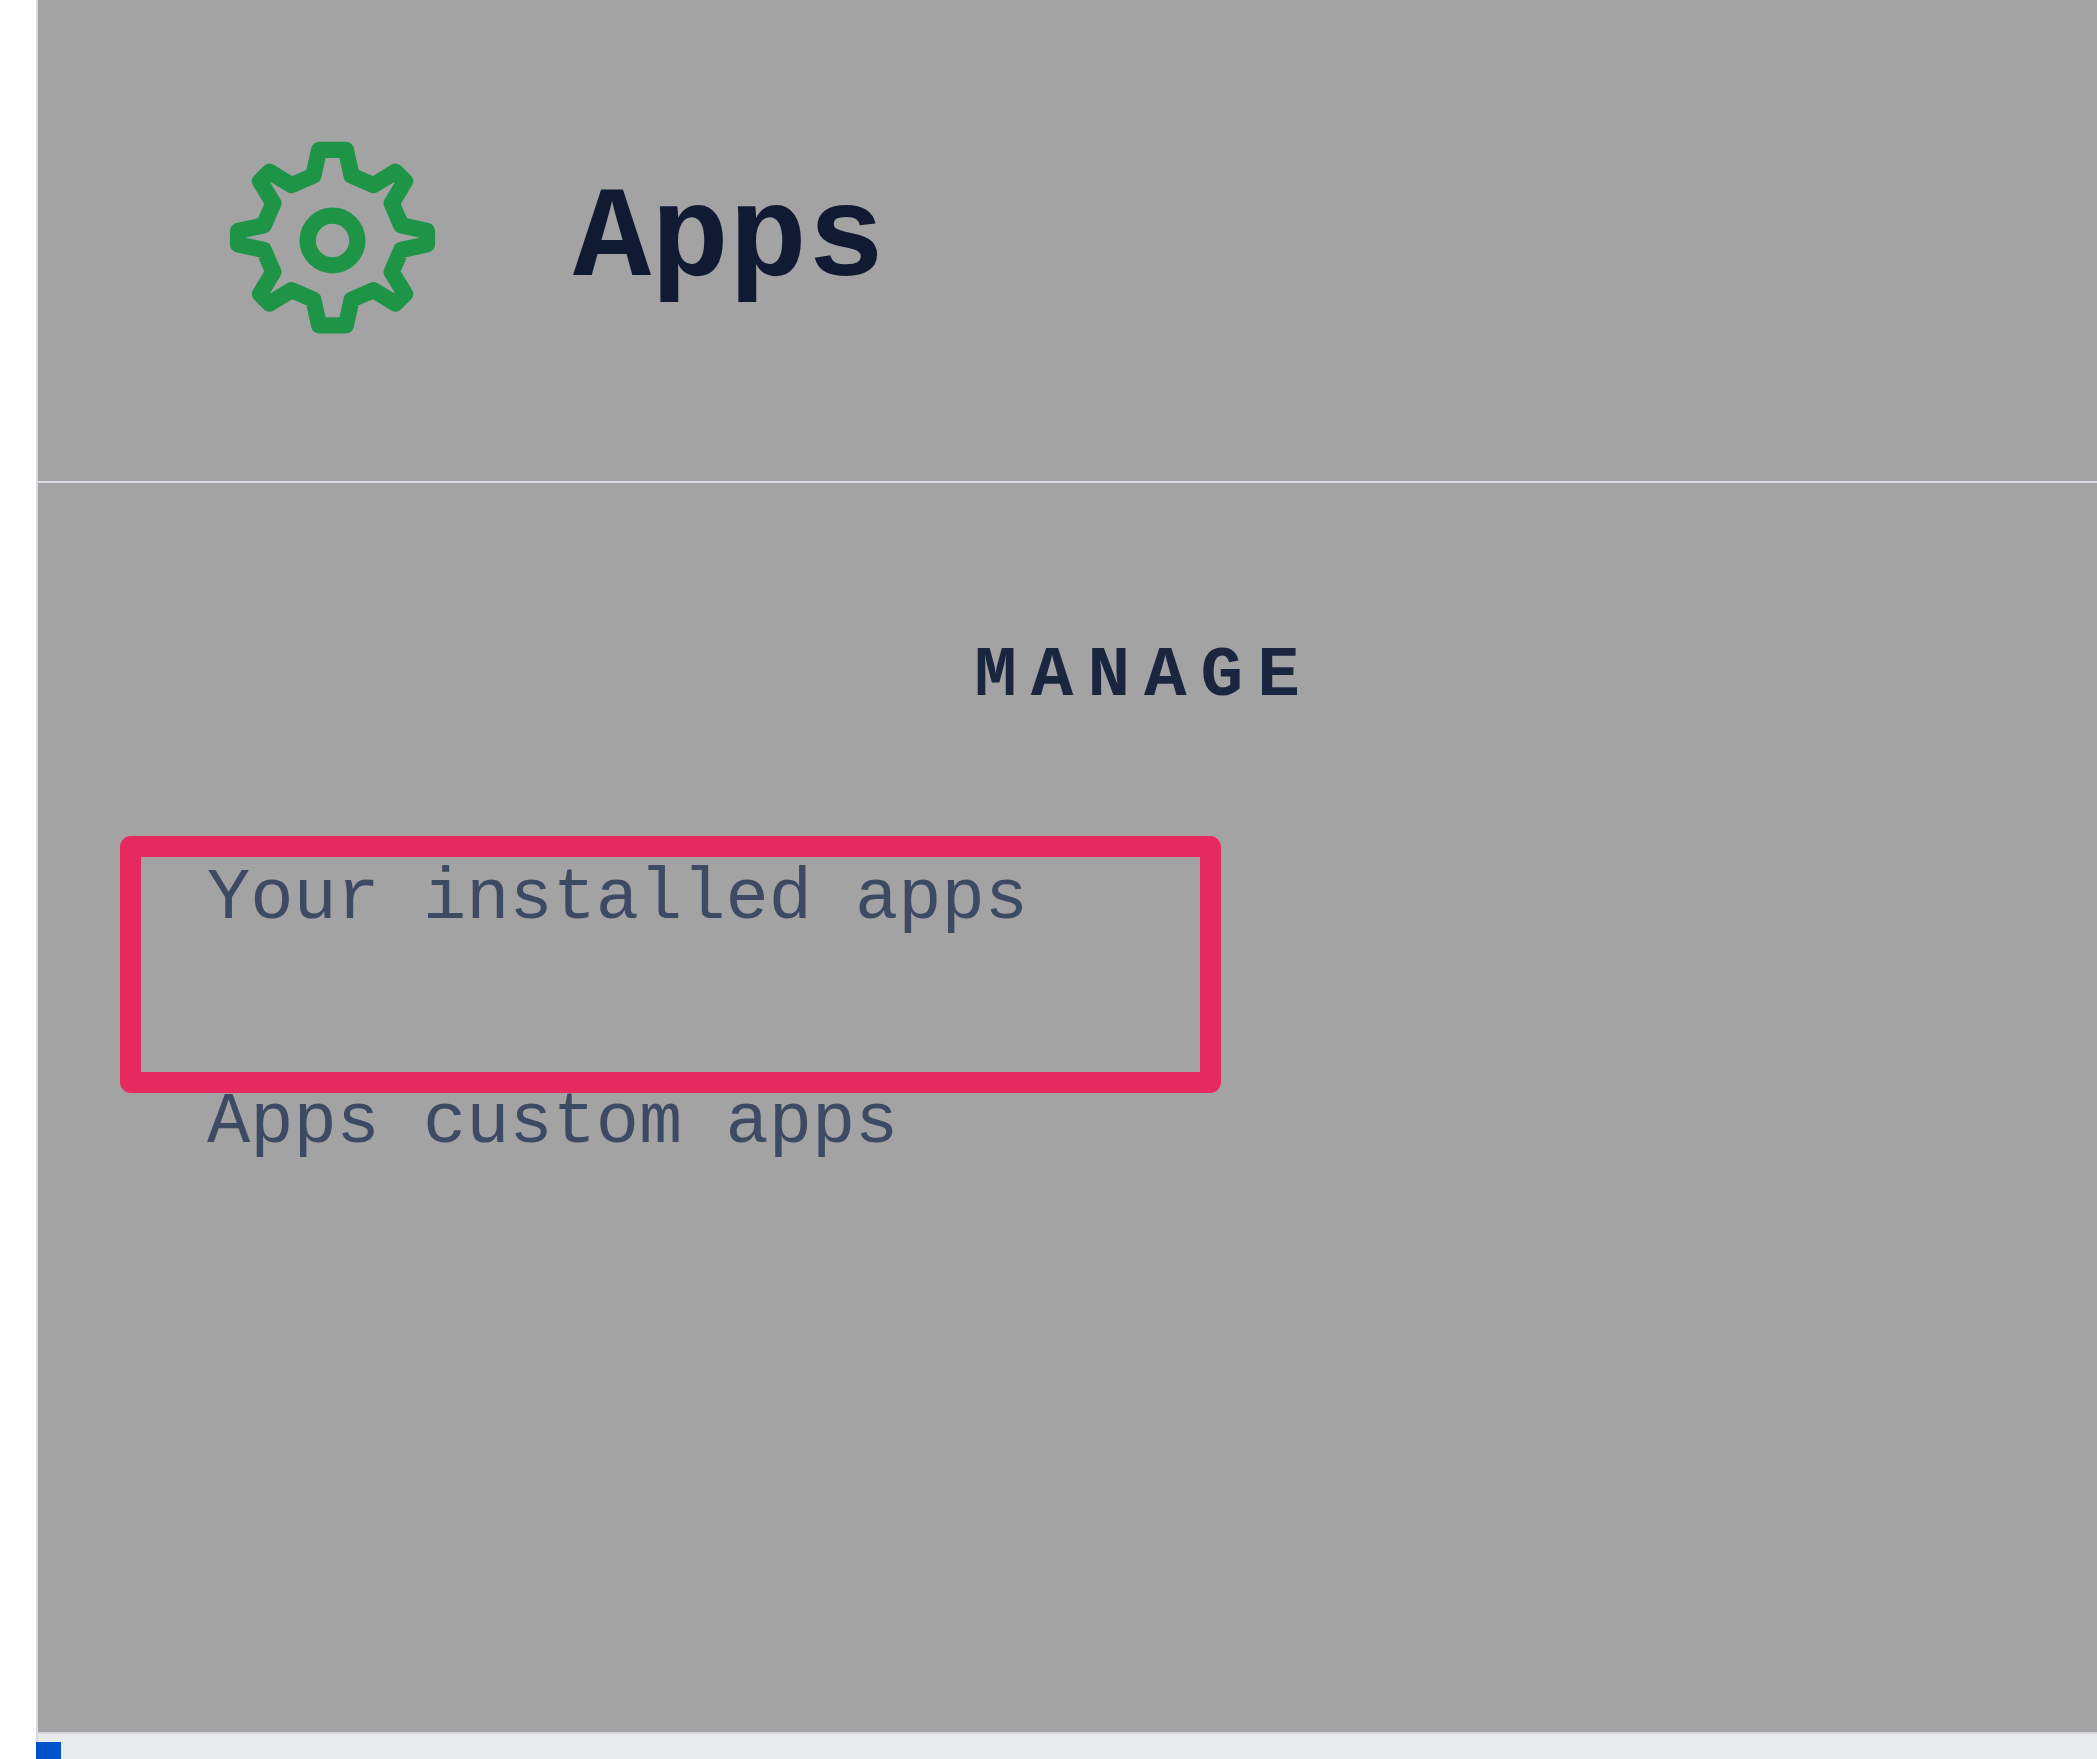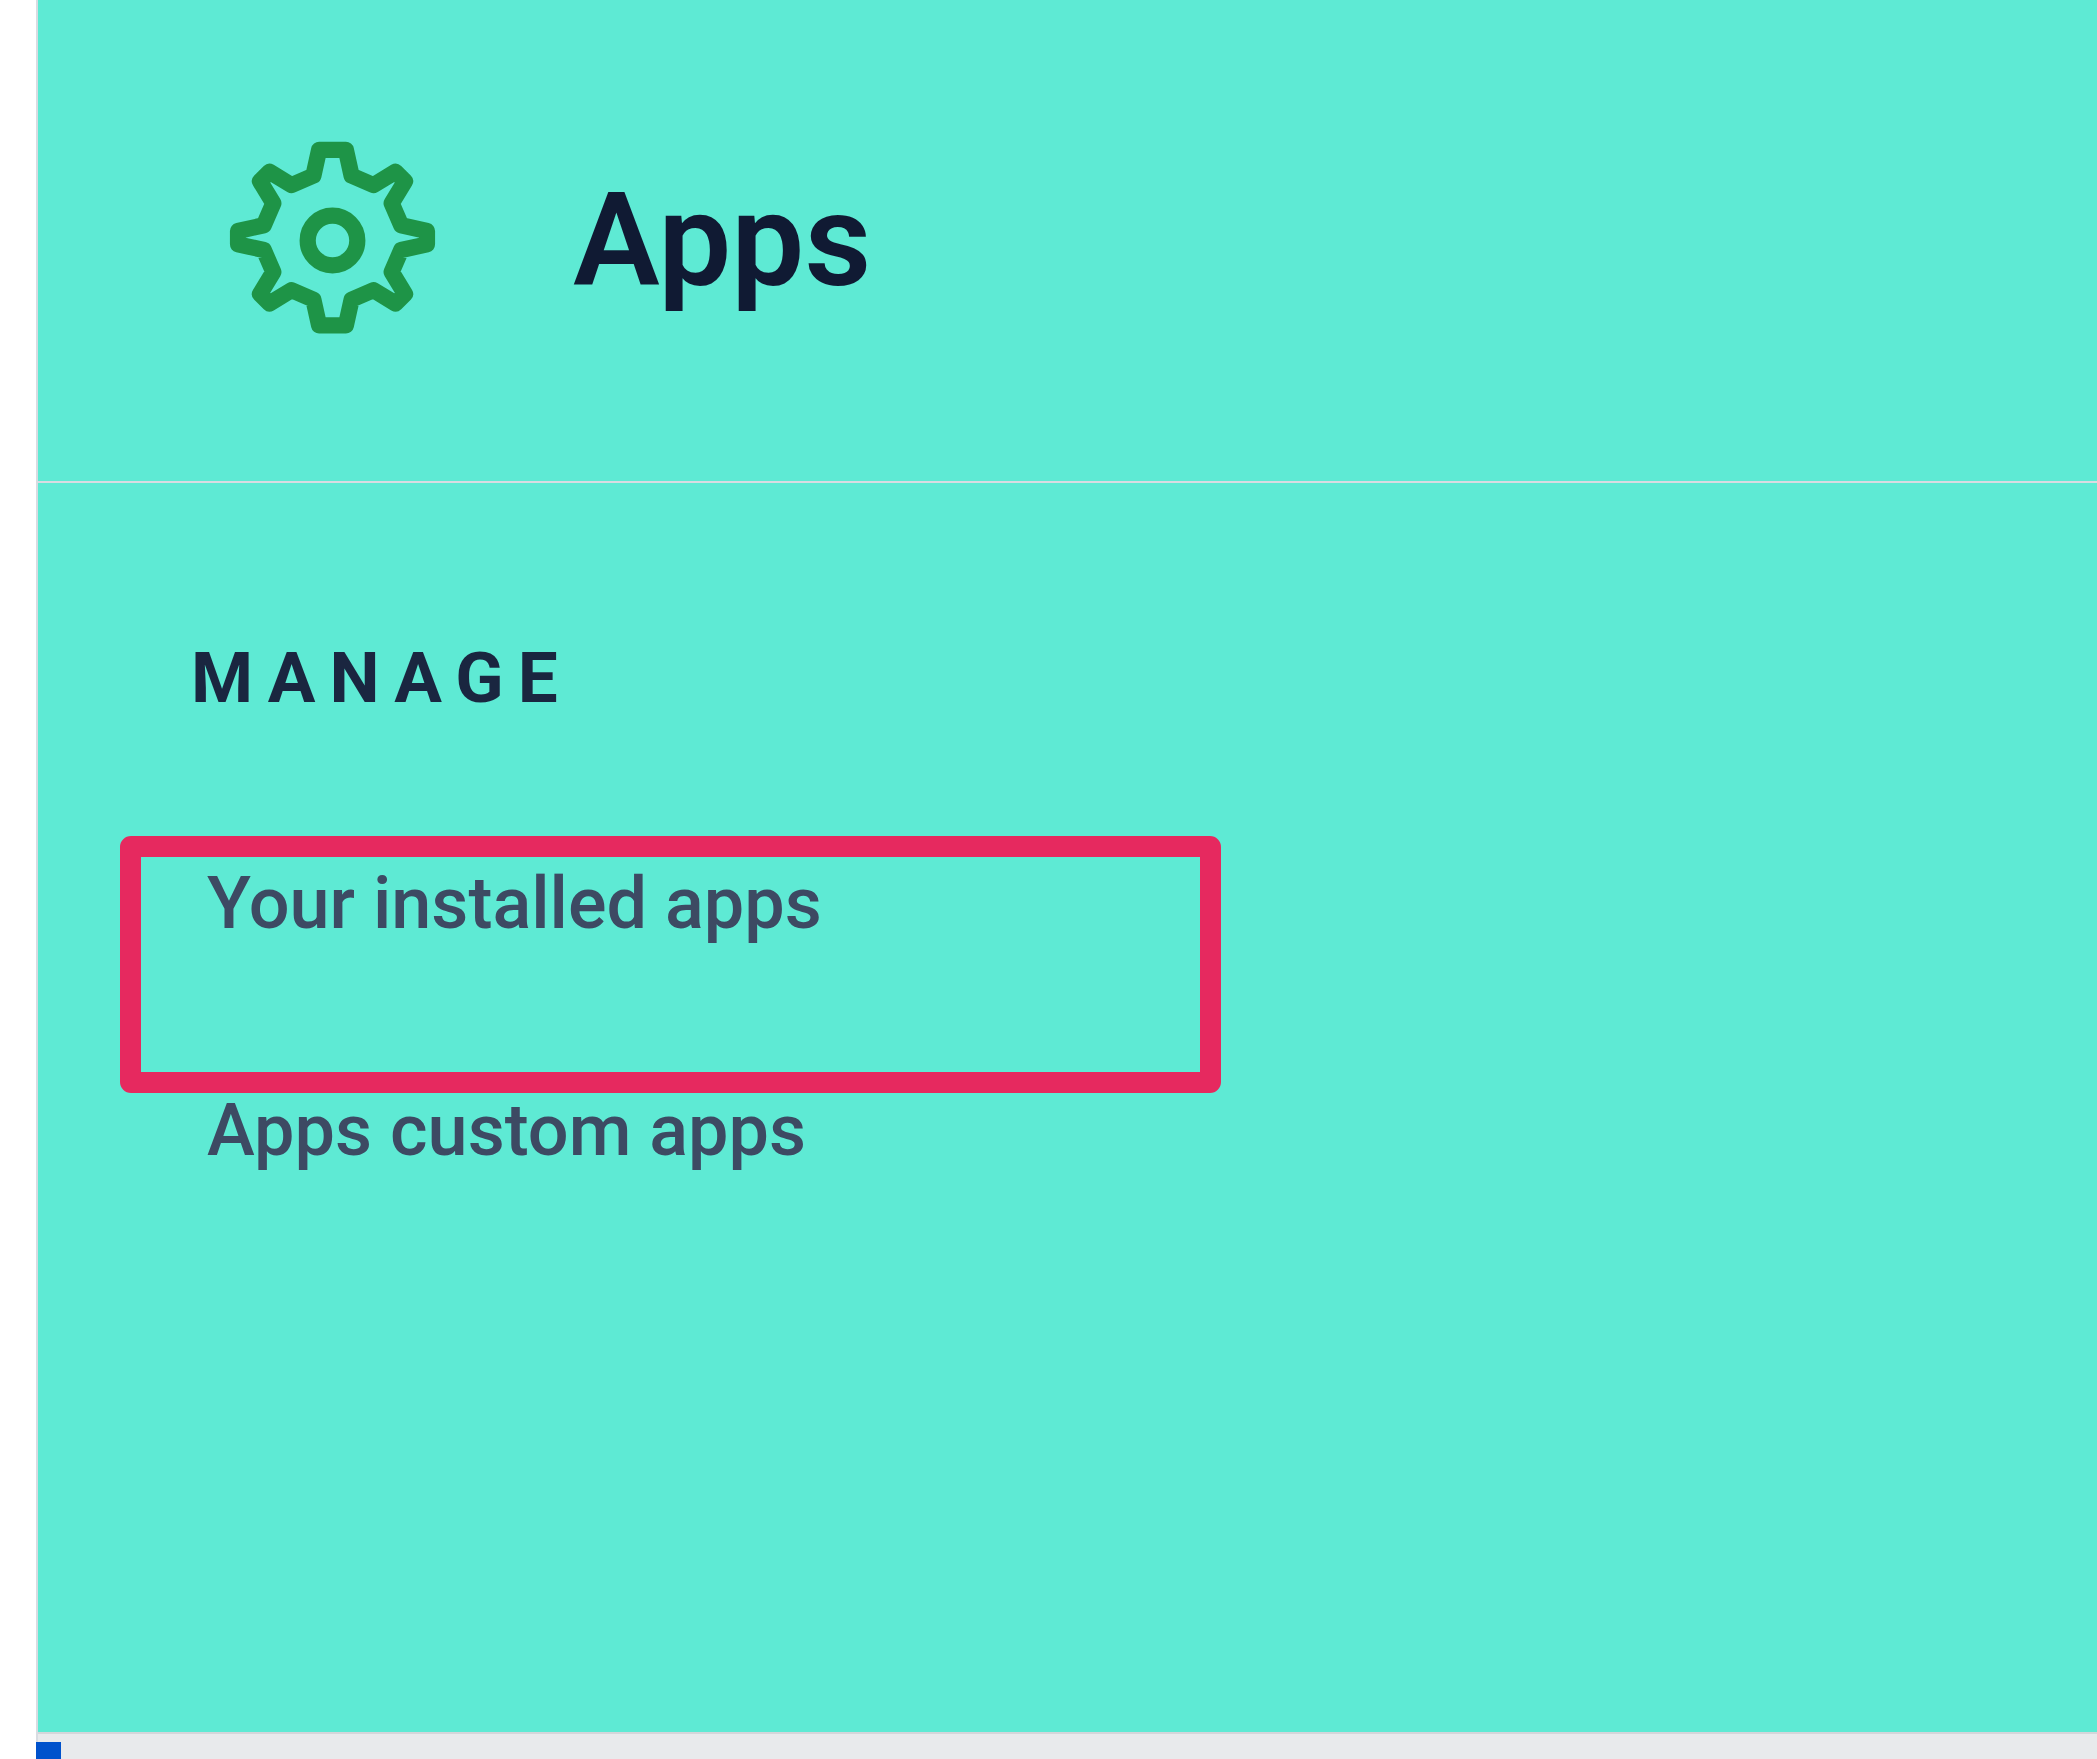--- a/index.html
+++ b/index.html
@@ -21,22 +21,23 @@
       width: 36px;
       height: 1759px;
       background: #ffffff;
     }
     .sidebar-panel {
       position: absolute;
       left: 36px;
       top: 0;
       right: 0;
       bottom: 0;
-      background: #5eead4;
+      background: #a3a3a3;
       border-left: 2.2px solid #d8dce2;
+      font-family: Liberation Mono, monospace;
     }
     .header {
       display: flex;
       align-items: center;
       padding: 126px 0 126px 180px;
       border-bottom: 2.2px solid #d8dce2;
       gap: 126px;
     }
     .gear-icon {
       width: 229px;
@@ -55,20 +56,21 @@
     .content {
       padding: 153px 0 0 0;
     }
     .section-heading {
       font-size: 71px;
       font-weight: 700;
       letter-spacing: 14px;
       color: #1a2640;
       text-transform: uppercase;
       padding: 0 0 71px 153px;
+      text-align: center;
     }
     .nav-item {
       font-size: 72px;
       font-weight: 500;
       color: #3d4a63;
       padding: 71px 6px 71px 169px;
       cursor: pointer;
       display: block;
       position: relative;
     }

